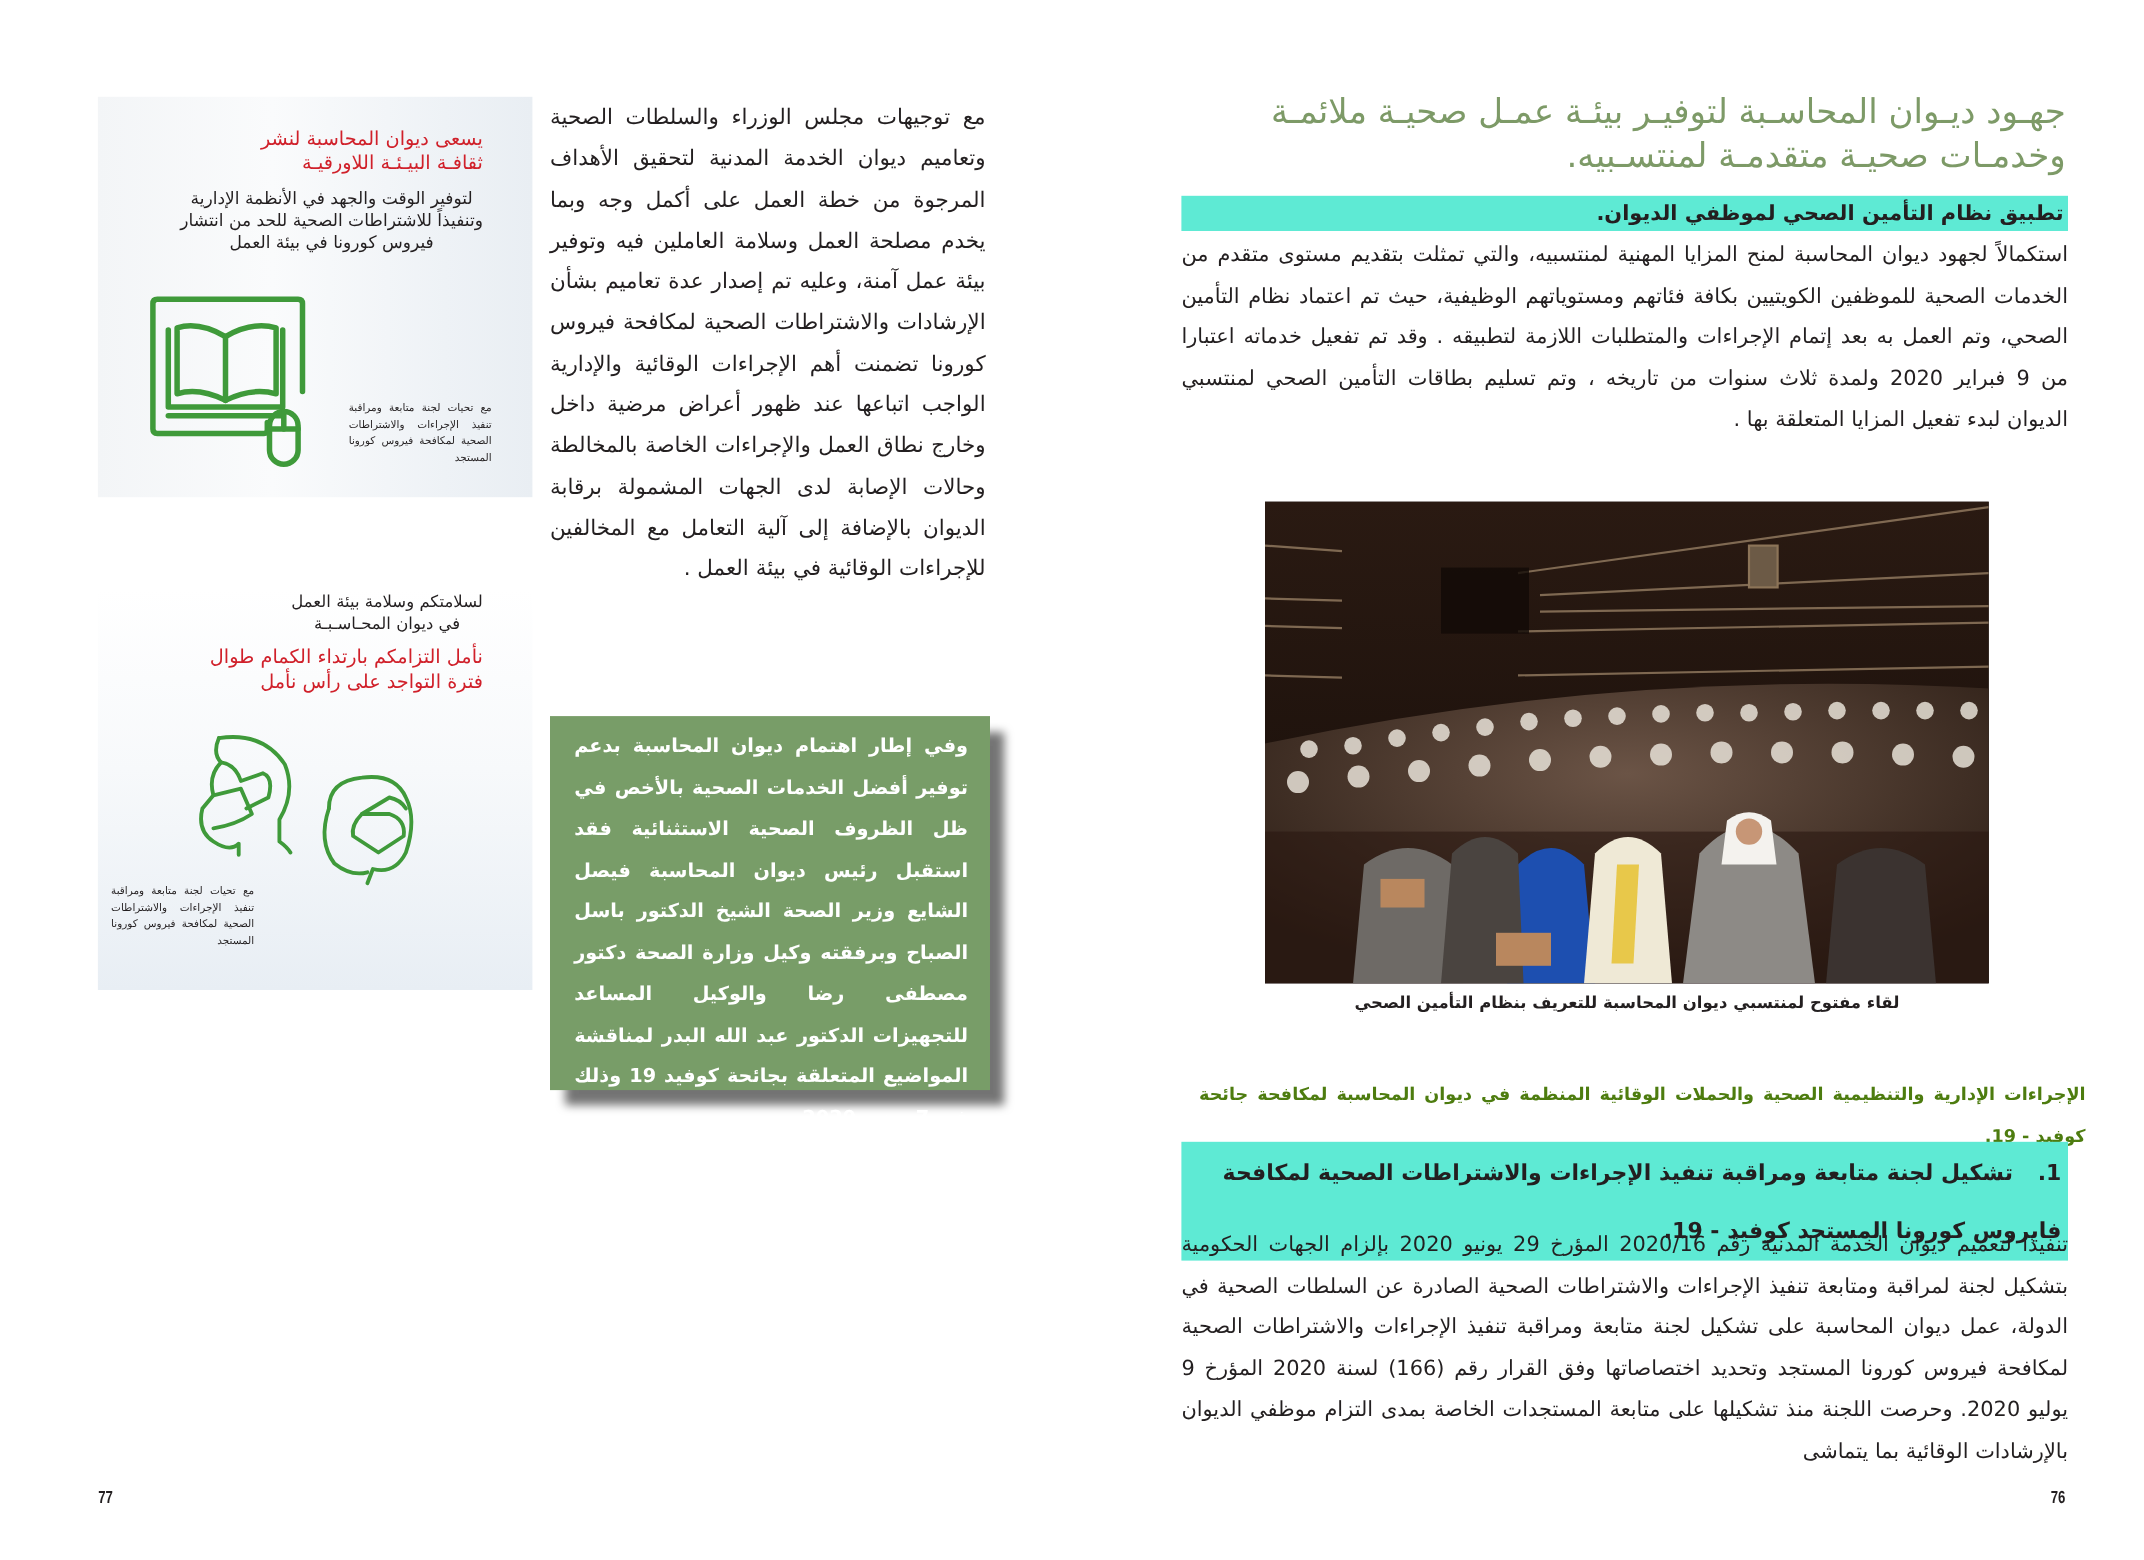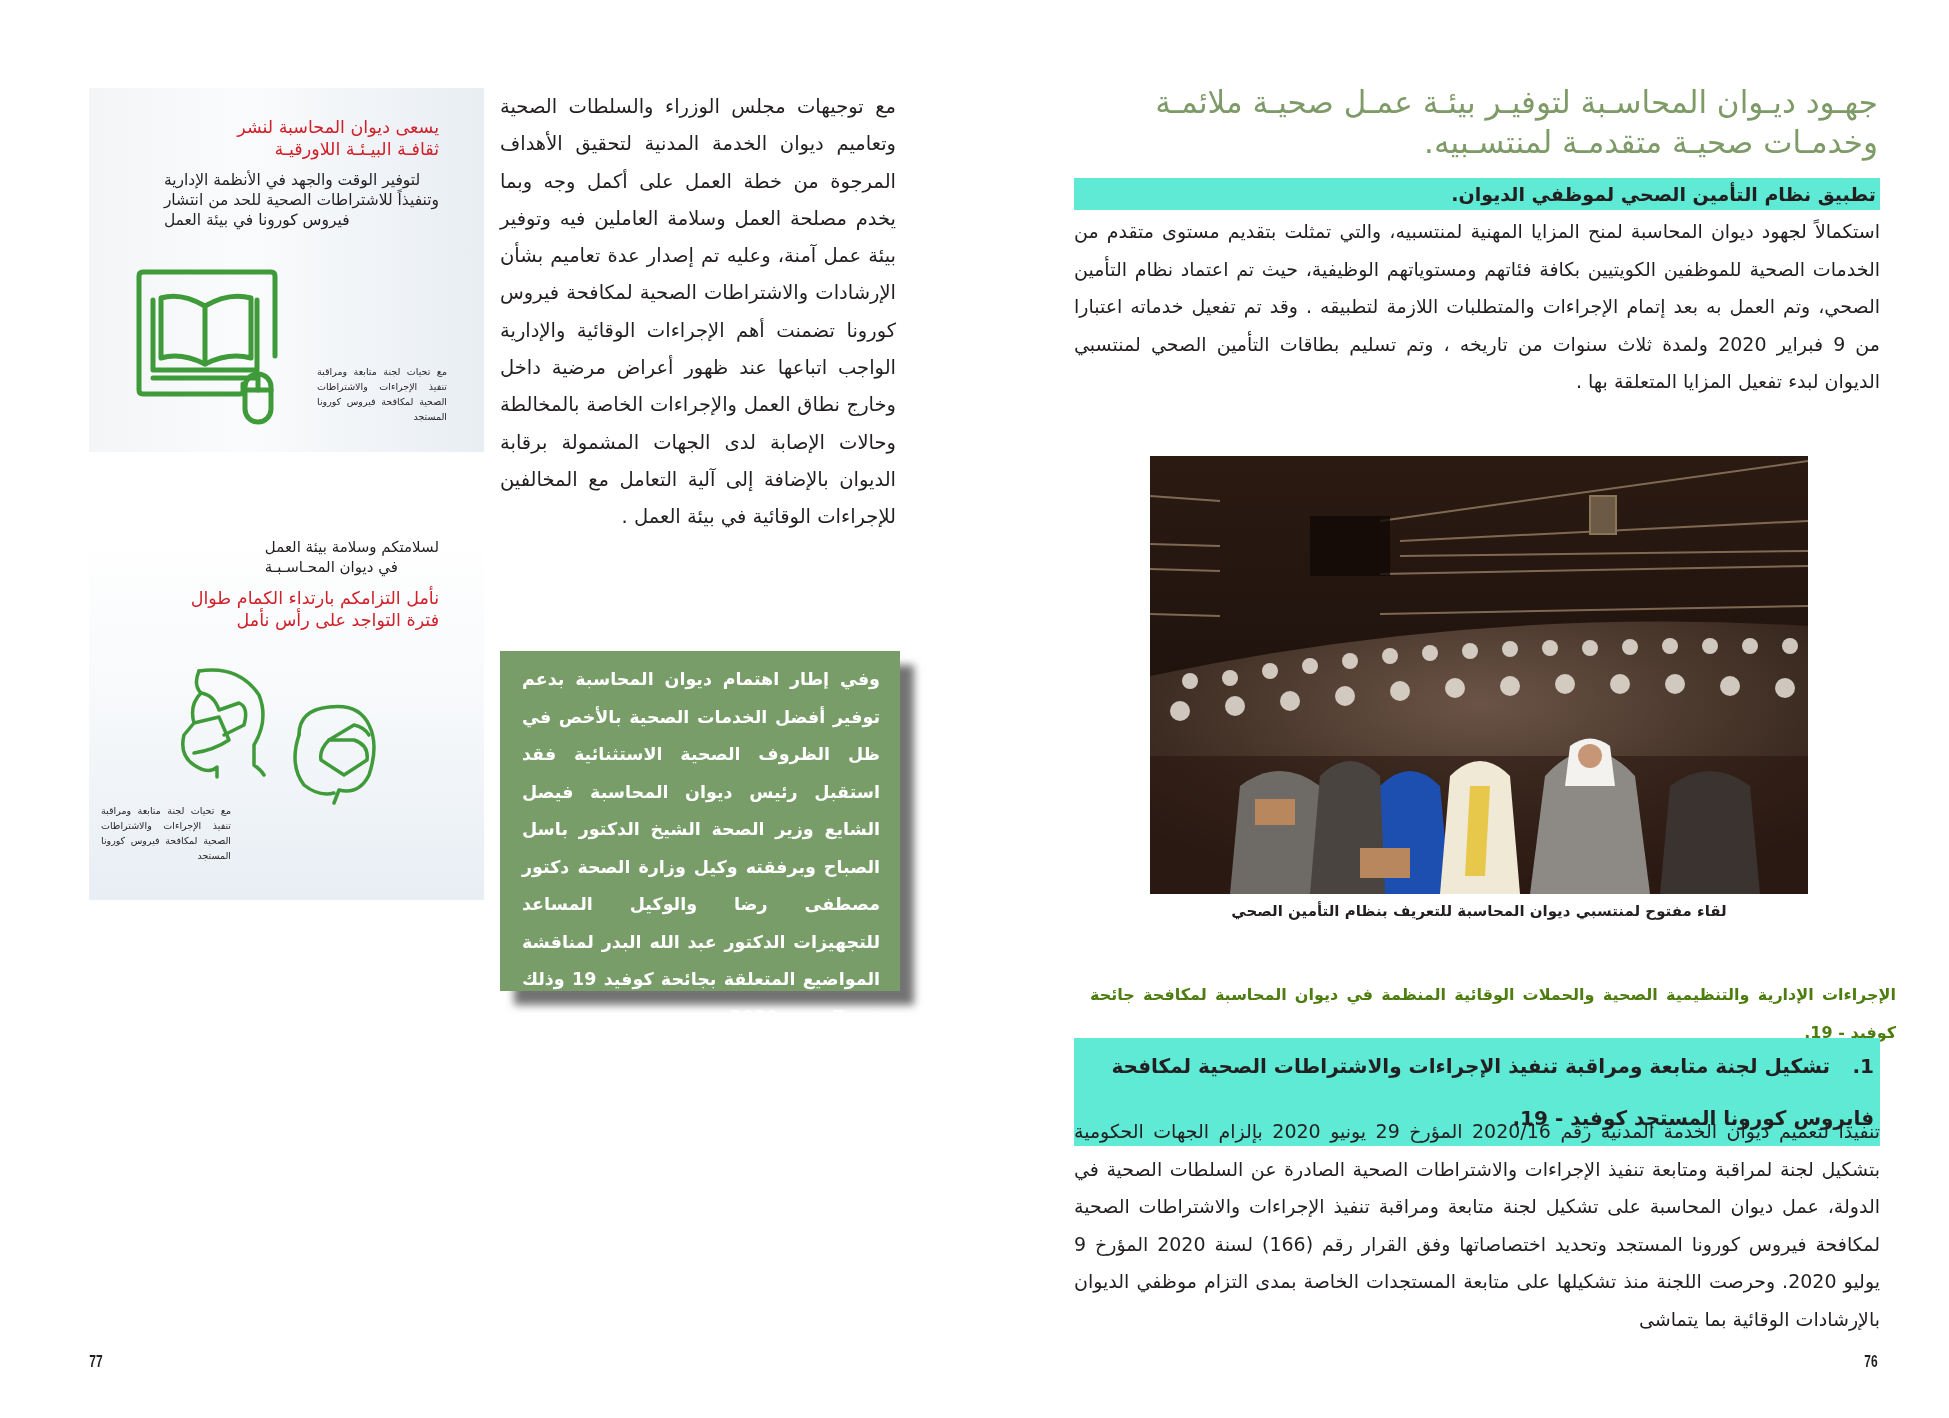--- a/index.html
+++ b/index.html
@@ -62,21 +62,21 @@
       left: 89px; width: 395px; background: linear-gradient(90deg, #f3f5f7 0%, #fafbfc 40%, #eef2f6 80%, #e9eef3 100%);
       overflow: hidden;
     }
     #poster-1 { top: 88px; height: 364px; }
     #poster-2 { top: 535px; height: 365px; background: linear-gradient(180deg, #ffffff 0%, #f7f9fb 45%, #e8eef4 100%); }
     .poster .red-title {
       position: absolute; right: 45px; color: #d0202a; font-weight: normal; direction: rtl; text-align: right;
       font-size: 17.5px; line-height: 22px;
     }
     .poster .dark-text {
-      position: absolute; right: 45px; color: #231f20; direction: rtl; text-align: left;
+      position: absolute; right: 45px; color: #231f20; direction: rtl; text-align: center;
       font-size: 15.5px; line-height: 20px;
     }
     .poster .small-note {
       position: absolute; direction: rtl; text-align: justify; text-align-last: justify;
       font-size: 9.5px; line-height: 15px; color: #231f20; width: 130px;
     }
     .poster svg { position: absolute; }
 
     .page-number {
       top: 1353px; font-family: "Liberation Sans", sans-serif; font-weight: bold; font-size: 16px;

